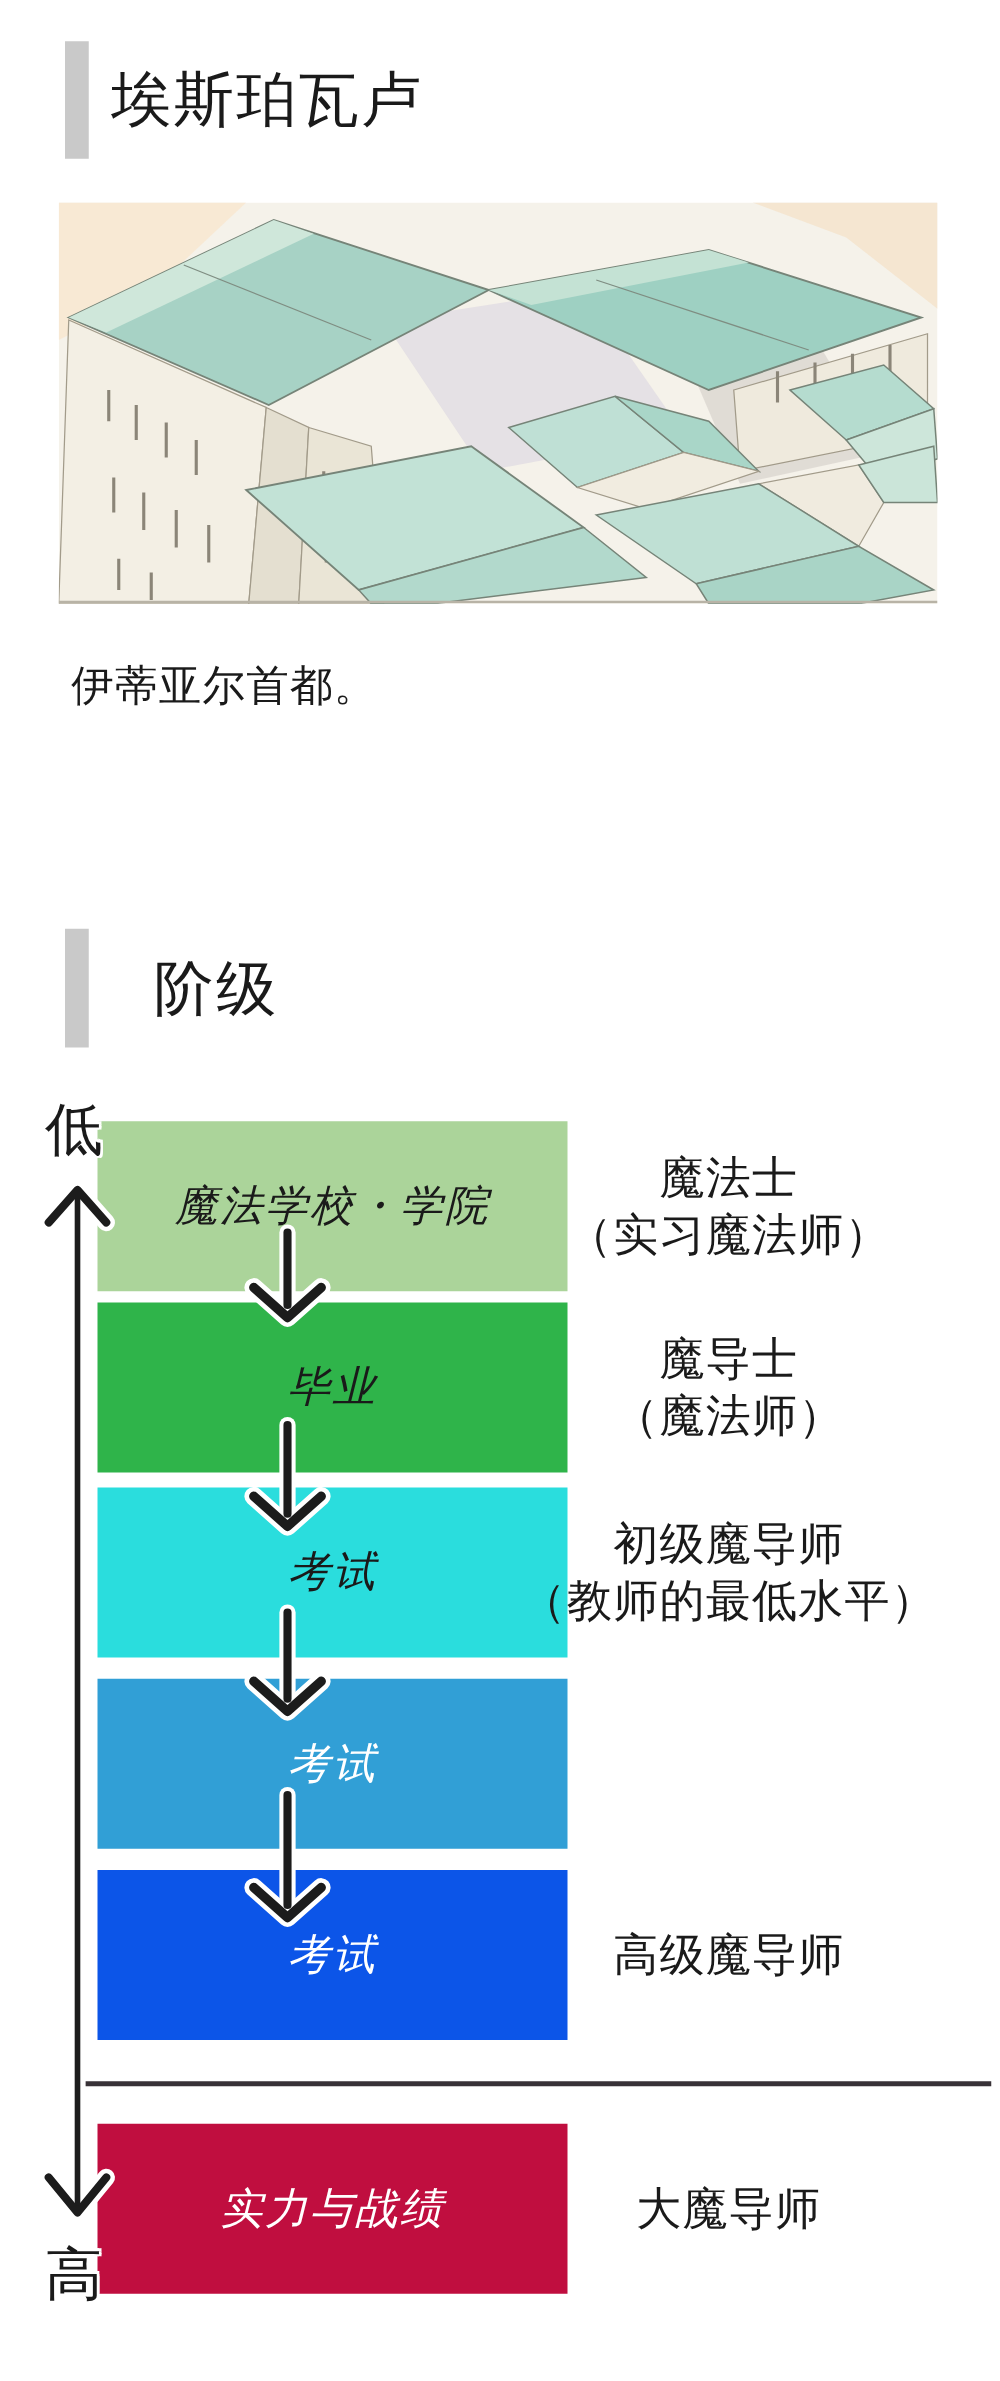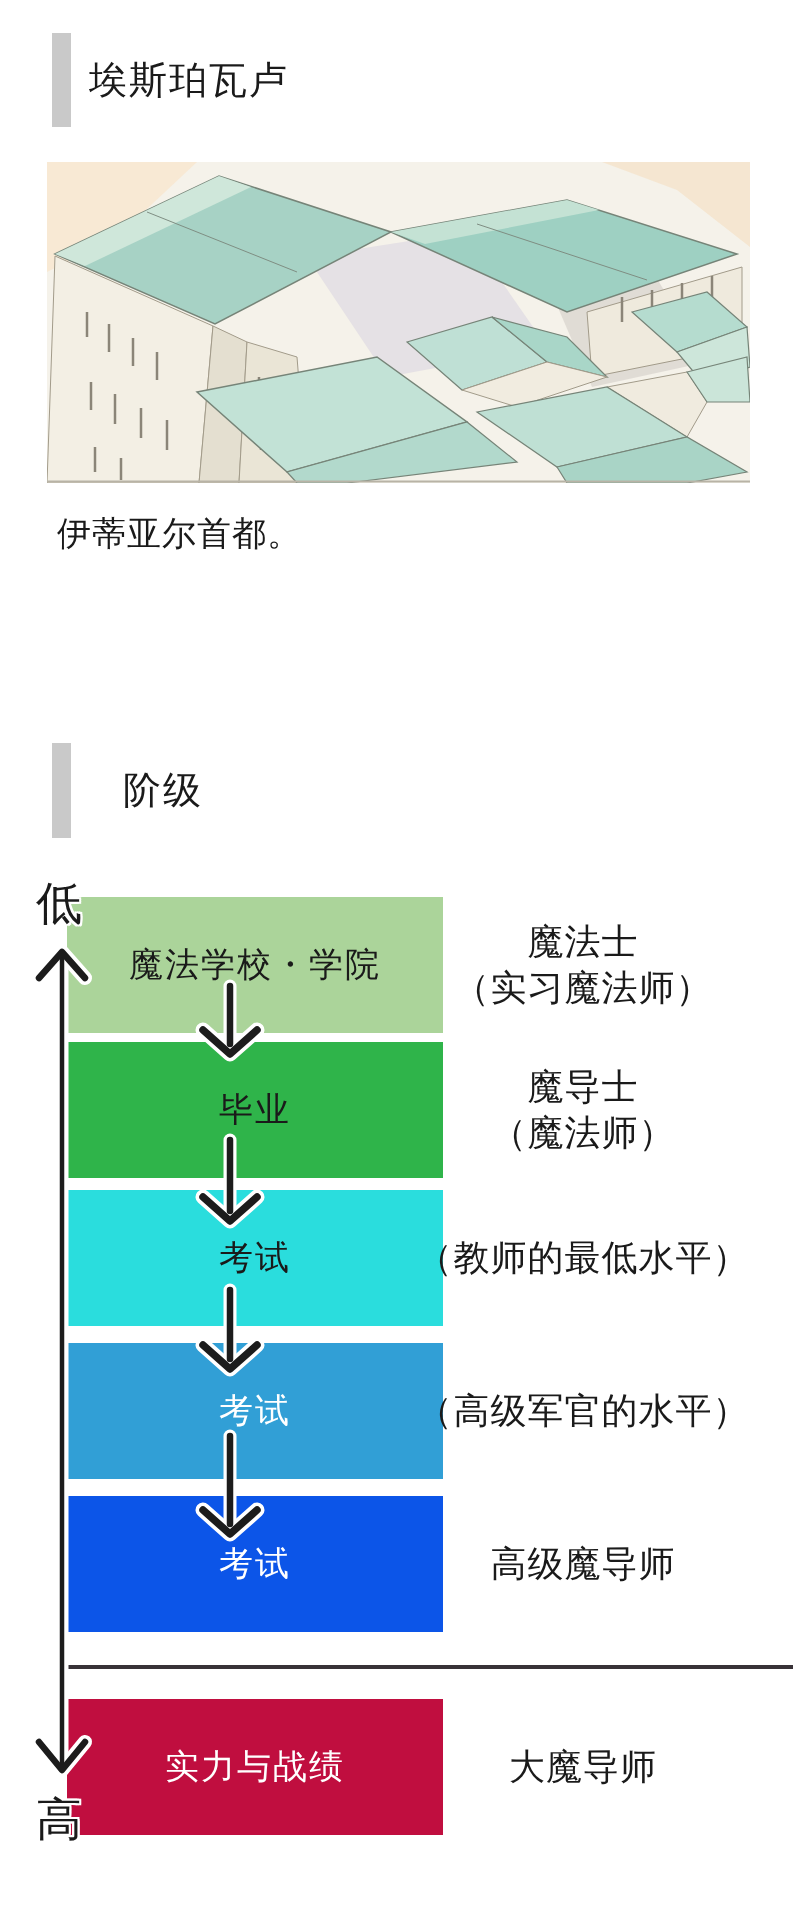--- a/index.html
+++ b/index.html
@@ -5,30 +5,30 @@
   html,body{margin:0;padding:0;background:#ffffff;}
   .page{
     position:relative;width:800px;height:1905px;background:#ffffff;overflow:hidden;
     font-family:"Liberation Sans","DejaVu Sans",sans-serif;color:#1a1a1a;
   }
   
   .sec-header{position:absolute;left:52px;display:flex;align-items:center;}
   .sec-header.h1{top:33px;height:94px;}
   .sec-header.h2{top:743px;height:95px;gap:34px;}
   .bar{width:19px;height:100%;background:#c9c9c9;flex:0 0 auto;}
-  .sec-title{margin-left:18px;font-size:38px;letter-spacing:2px;white-space:nowrap;}
+  .sec-title{margin-left:18px;font-size:48px;letter-spacing:2px;white-space:nowrap;}
   
   .illus{position:absolute;left:47px;top:162px;width:703px;height:321px;display:block;}
   
-  .desc{position:absolute;left:57px;top:512px;font-size:34px;line-height:42px;letter-spacing:1px;}
+  .desc{position:absolute;left:57px;top:528px;font-size:34px;line-height:42px;letter-spacing:1px;}
   
   .fbox{
-    position:absolute;left:67px;width:376px;height:136px;
+    position:absolute;left:78px;width:376px;height:136px;
     display:flex;align-items:center;justify-content:center;
-    font-size:34px;font-weight:500;letter-spacing:2px;z-index:1;white-space:nowrap;
+    font-size:34px;font-weight:500;letter-spacing:2px;z-index:1;white-space:nowrap;font-style:italic;
   }
   
   .rank{
     position:absolute;left:400px;width:366px;height:136px;
     display:flex;flex-direction:column;align-items:center;justify-content:center;
     font-size:36px;line-height:46px;text-align:center;letter-spacing:1px;z-index:1;white-space:nowrap;
   }
   .rank .sub:empty{display:none;}
   
   .scale-label{
@@ -134,24 +134,24 @@
 
     <div class="rank" style="top:897px">
       <div>魔法士</div>
       <div class="sub">（实习魔法师）</div>
     </div>
     <div class="rank" style="top:1042px">
       <div>魔导士</div>
       <div class="sub">（魔法师）</div>
     </div>
     <div class="rank" style="top:1190px">
+      <div>初级魔导师</div>
       <div class="sub">（教师的最低水平）</div>
     </div>
     <div class="rank" style="top:1343px">
-      <div class="sub">（高级军官的水平）</div>
     </div>
     <div class="rank" style="top:1496px">
       <div>高级魔导师</div>
 
     </div>
     <div class="rank" style="top:1699px">
       <div>大魔导师</div>
 
     </div>
 

